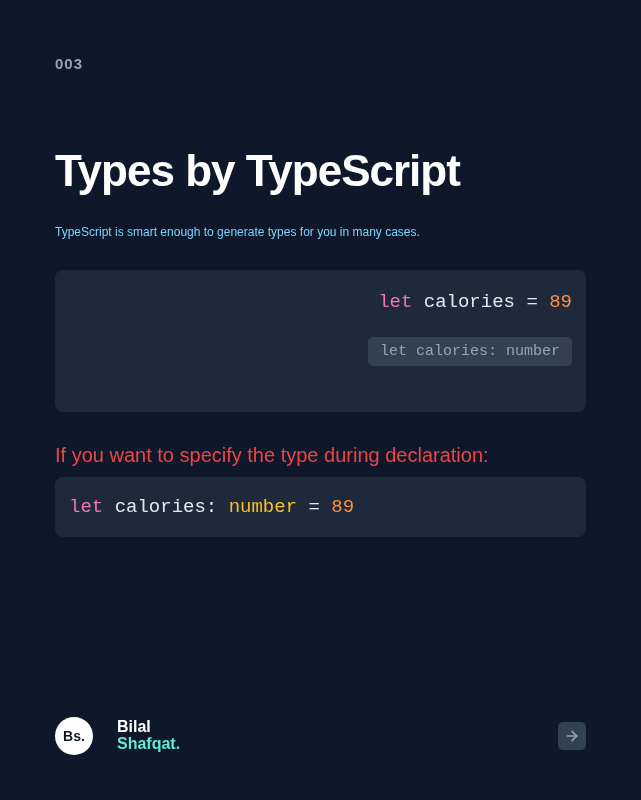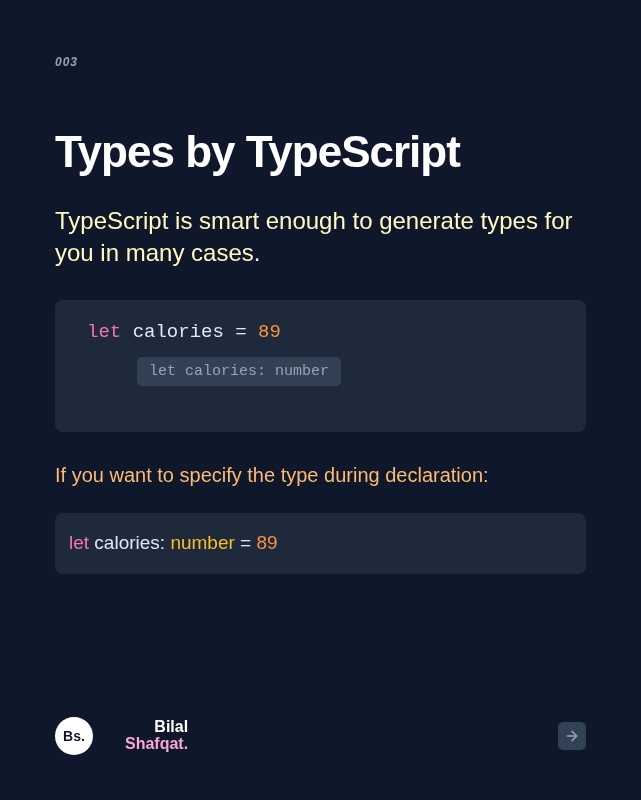--- a/index.html
+++ b/index.html
@@ -9,97 +9,96 @@
   background: #0f172a;
   font-family: -apple-system, BlinkMacSystemFont, 'Segoe UI', Helvetica, Arial, sans-serif;
   color: #94a3b8;
   overflow: hidden;
   position: relative;
 }
 .page {
   padding: 55px 55px 0 55px;
 }
 .page-number {
-  font-size: 12px;
+  font-size: 15px;
   font-weight: 600;
   letter-spacing: 1px;
   color: #94a3b8;
-  margin-bottom: 58px;
-  font-style: italic;
+  margin-bottom: 74px;
 }
 .title {
   font-size: 44px;
   font-weight: 800;
   color: #ffffff;
   letter-spacing: -1px;
   margin-bottom: 28px;
 }
 .intro {
-  font-size: 24px;
+  font-size: 12px;
   line-height: 1.35;
-  color: #fef9c3;
+  color: #7dd3fc;
   margin-bottom: 30px;
 }
 .code-block {
   background: #1e293b;
   border-radius: 8px;
   padding: 18px 14px 24px 32px;
   font-family: 'SFMono-Regular', Consolas, 'Liberation Mono', Menlo, monospace;
   font-size: 19px;
   margin-bottom: 32px;
   position: relative;
+  text-align: right;
 }
 .code-line {
   white-space: pre;
   line-height: 1.5;
 }
 .kw { color: #f472b6; }
 .var { color: #e2e8f0; }
 .op { color: #e2e8f0; }
 .num { color: #fb923c; }
 .str { color: #fb923c; }
 .punct { color: #e2e8f0; }
 .typ { color: #fbbf24; }
 .hint {
   display: inline-block;
   background: #334155;
   border-radius: 5px;
   padding: 6px 12px;
   font-size: 15px;
   color: #94a3b8;
   margin-left: 50px;
-  margin-top: 11px;
+  margin-top: 20px;
 }
 .spacer { height: 22px; }
 .subtext {
   font-size: 20px;
-  color: #fdba74;
-  margin-bottom: 26px;
+  color: #ef4444;
+  margin-bottom: 10px;
 }
 .code-block-2 {
   background: #1e293b;
   border-radius: 8px;
   padding: 16px 14px;
-  font-family: Liberation Sans, sans-serif;
+  font-family: Liberation Mono, monospace;
   font-size: 19px;
 }
 .footer {
   position: absolute;
   bottom: 45px;
   left: 55px;
   right: 55px;
   display: flex;
   justify-content: space-between;
   align-items: center;
 }
 .brand {
   display: flex;
   align-items: center;
-  gap: 8px;
-  text-align: right;
+  gap: 24px;
 }
 .brand-circle {
   width: 38px;
   height: 38px;
   background: #ffffff;
   border-radius: 50%;
   display: flex;
   align-items: center;
   justify-content: center;
   font-weight: 800;
@@ -112,22 +111,21 @@
   line-height: 1.05;
 }
 .brand-line1 {
   font-size: 16px;
   font-weight: 700;
   color: #ffffff;
 }
 .brand-line2 {
   font-size: 16px;
   font-weight: 700;
-  color: #f9a8d4;
-  margin-left: 24px;
+  color: #5eead4;
 }
 .brand-line2::after { content: "."; }
 .arrow-btn {
   width: 28px;
   height: 28px;
   background: #334155;
   border-radius: 5px;
   display: flex;
   align-items: center;
   justify-content: center;

